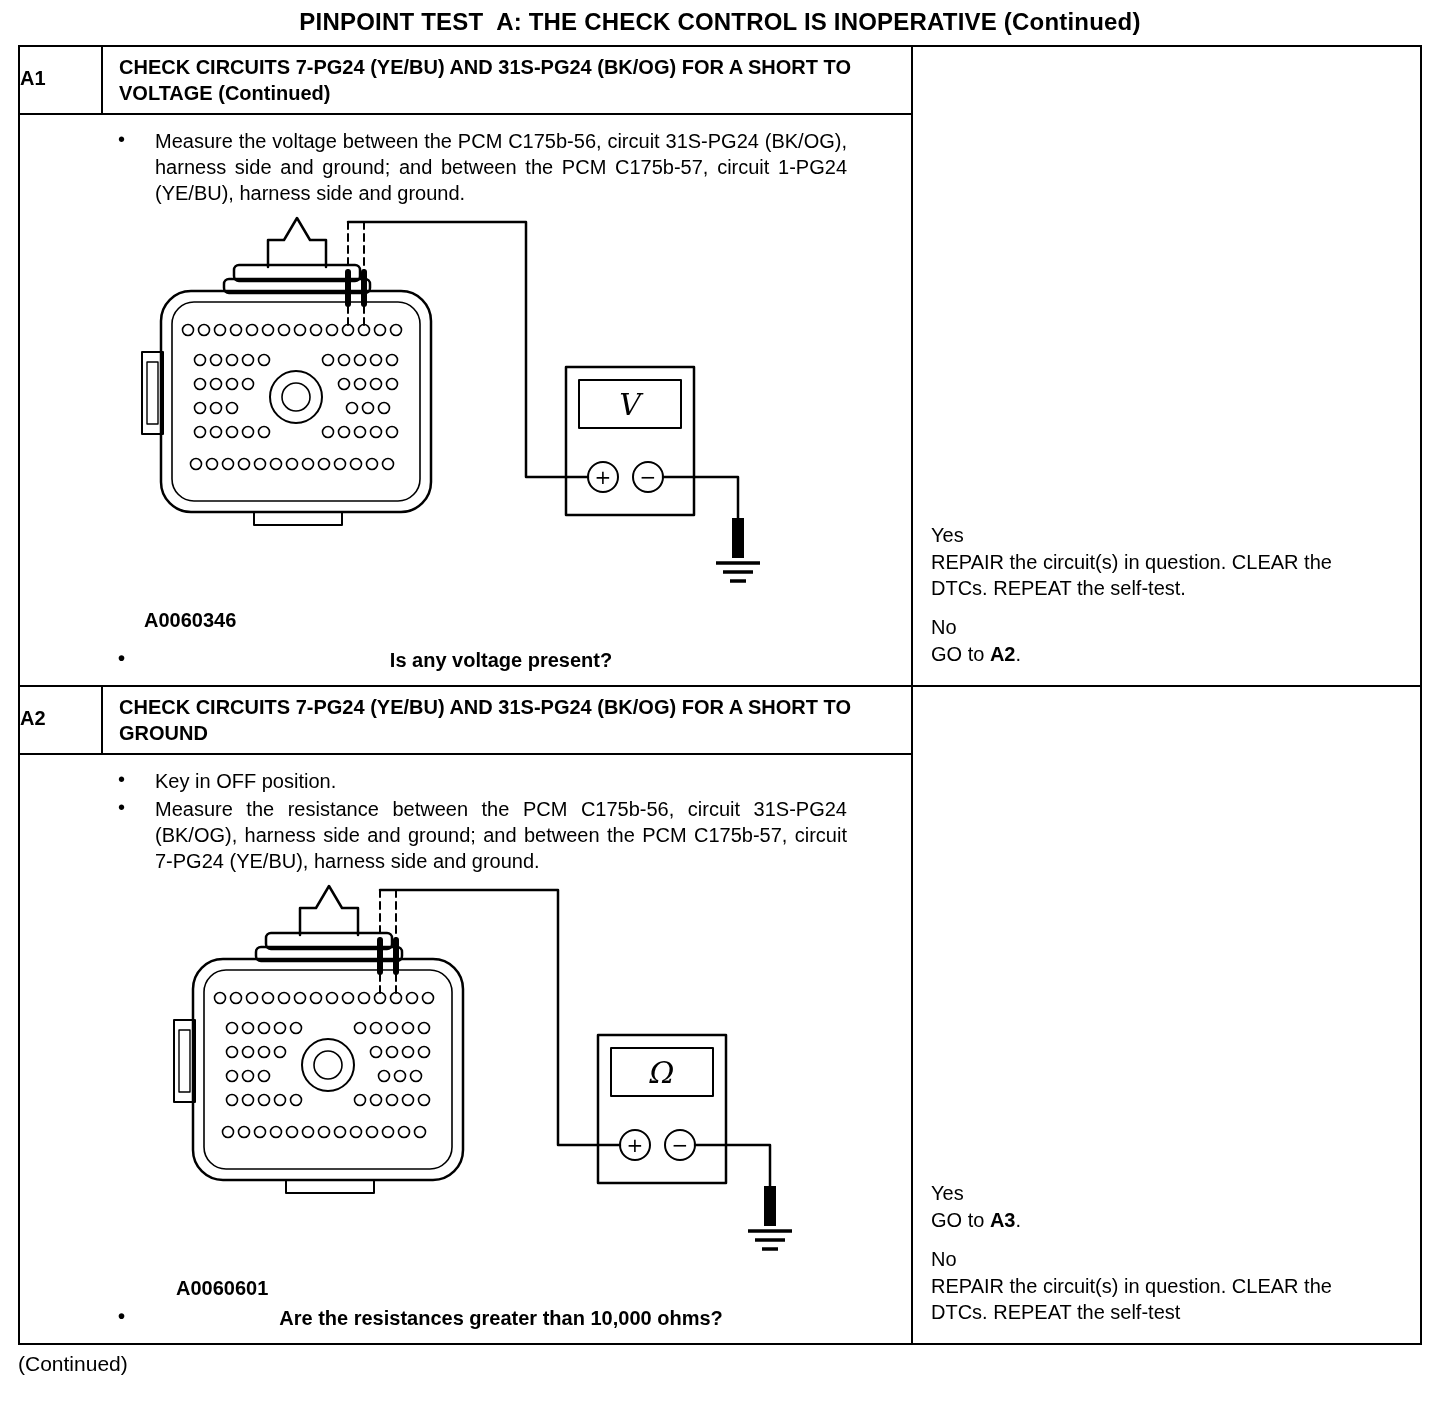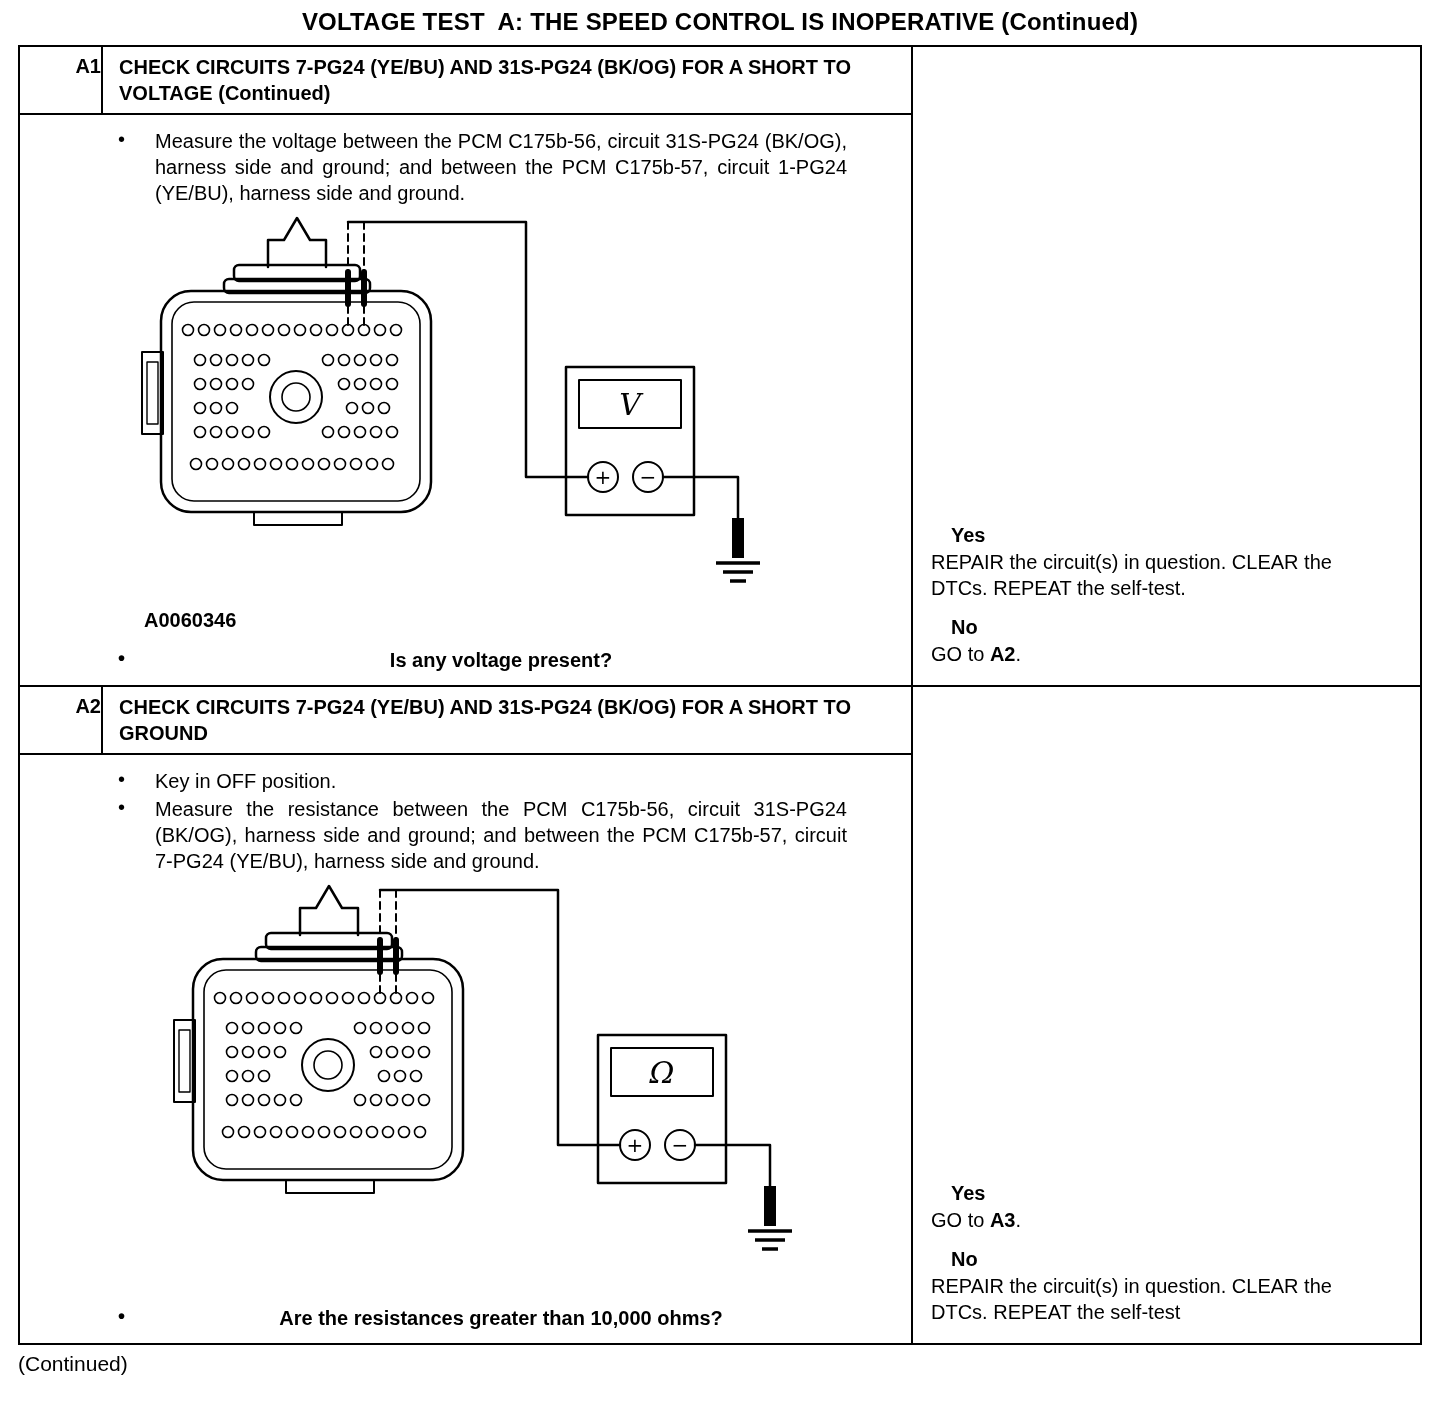--- a/index.html
+++ b/index.html
@@ -16,52 +16,52 @@
   }
   .pptable { border:2px solid #000; }
   .hrow { display:grid; grid-template-columns:891px 1fr; border-bottom:2px solid #000; }
   .hcell { font-weight:bold; font-size:20px; text-align:center; padding:3px 0 4px 0; }
   .hcell.hright { border-left:2px solid #000; }
   .trow { display:grid; grid-template-columns:891px 1fr; }
   .trow-a1 { height:640px; border-bottom:2px solid #000; }
   .trow-a2 { height:656px; }
   .tleft { display:flex; flex-direction:column; min-width:0; }
   .thead { display:grid; grid-template-columns:83px 1fr; border-bottom:2px solid #000; flex:none; }
-  .tid { border-right:2px solid #000; font-weight:bold; font-size:20px; text-align:right; padding-top:8px; }
+  .tid { border-right:2px solid #000; font-weight:bold; font-size:20px; text-align:left; padding-top:20px; }
   .ttitle { font-weight:bold; font-size:20px; line-height:1.3; padding:7px 40px 7px 16px;border-radius:16px; }
   .tbody { flex:1; display:flex; flex-direction:column; padding:13px 48px 12px 98px; font-size:20px; }
   .bullet { display:flex; }
   .bullet::before { content:"\2022"; width:37px; flex:none; }
   .bullet p { margin:0; width:692px; text-align:justify; line-height:1.3; }
   .bullet + .bullet { margin-top:2px; }
   .qtext { margin-top:auto; font-weight:bold; }
   .qtext p { text-align:center; }
   .diagram { margin:6px 0 2px 8px; flex:none; }
   .trow-a2 .diagram { margin-left:40px; }
   .figlabel { font-weight:bold; font-size:20px; margin:0 0 0 26px; }
   .trow-a2 .figlabel { margin-left:58px; }
   .tright {
     border-left:2px solid #000; font-size:20px;
     display:flex; flex-direction:column; justify-content:flex-end;
     padding:0 16px 18px 18px;
   }
-  .result .answer { font-weight:bold; line-height:1.35;margin-left:20px; }
+  .result .answer { font-weight:normal; line-height:1.35; }
   .result .action { line-height:1.3; max-width:445px; }
   .result + .result { margin-top:13px; }
   .continued { text-align:left; font-size:21px; padding:7px 6px 0 0; }
   
   .meter-symbol { font:italic 30px "DejaVu Serif", serif; text-anchor:middle; fill:#000; }
   .term { font:20px "DejaVu Sans", sans-serif; text-anchor:middle; fill:#000; }
 </style>
 </head>
 <body>
 
 <div class="page">
 
-  <h1 class="title">VOLTAGE TEST  A: THE SPEED CONTROL IS INOPERATIVE (Continued)</h1>
+  <h1 class="title">PINPOINT TEST  A: THE CHECK CONTROL IS INOPERATIVE (Continued)</h1>
 
   <div class="pptable">
 
 
     <div class="trow trow-a1">
       <div class="tleft">
         <div class="thead">
           <div class="tid">A1</div>
           <div class="ttitle">CHECK CIRCUITS 7-PG24 (YE/BU) AND 31S-PG24 (BK/OG) FOR A SHORT TO VOLTAGE (Continued)</div>
         </div>
@@ -297,20 +297,21 @@
       <g stroke="#000" stroke-width="3.5">
         <line x1="590" y1="351" x2="634" y2="351"></line>
         <line x1="597" y1="360" x2="627" y2="360"></line>
         <line x1="604" y1="369" x2="620" y2="369"></line>
       </g>
     </g>
     <text x="504" y="203" class="meter-symbol">Ω</text>
     <text x="477" y="272" class="term">+</text>
     <text x="522" y="272" class="term">−</text>
   </svg></div>
+          <div class="figlabel">A0060601</div>
           <div class="bullet qtext">
             <p>Are the resistances greater than 10,000 ohms?</p>
           </div>
         </div>
       </div>
       <div class="tright">
         <div class="result">
           <div class="answer">Yes</div>
           <div class="action"><span>GO to </span><b>A3</b><span>.</span></div>
         </div>

